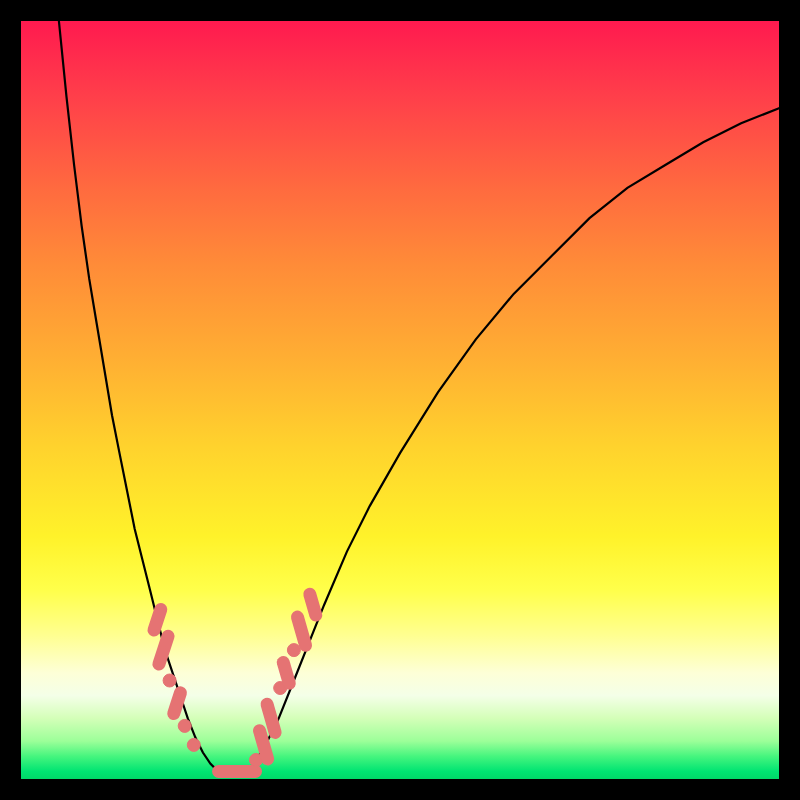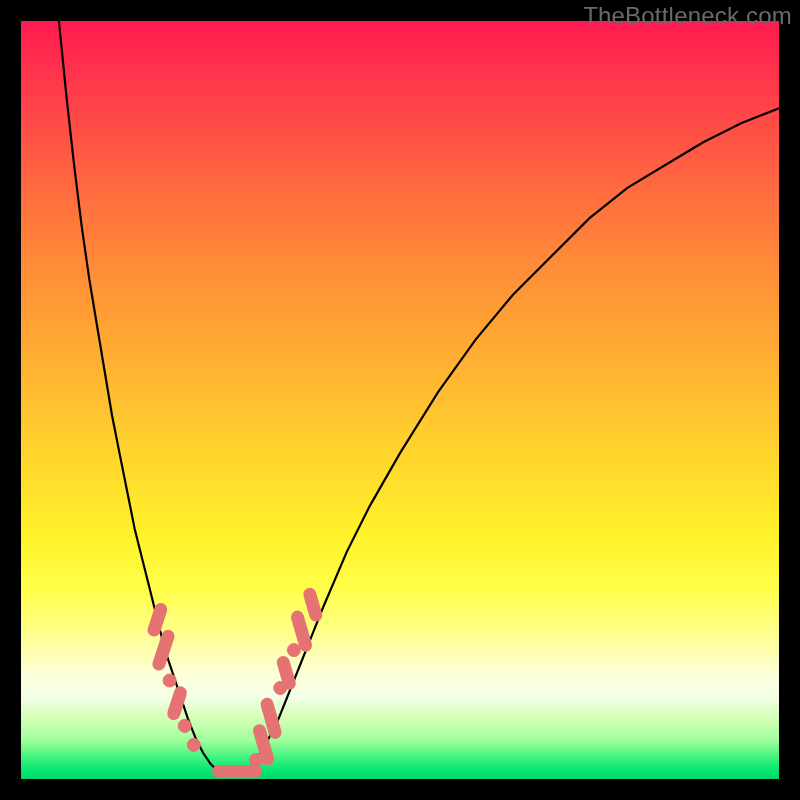--- a/index.html
+++ b/index.html
@@ -97,14 +97,13 @@
           <rect x="236.1" y="702.7" width="13" height="42.3" rx="6.5" class="marker-pill" transform="rotate(-16 242.6 723.9)"></rect>
           <rect x="243.6" y="676.2" width="13" height="42.3" rx="6.5" class="marker-pill" transform="rotate(-16 250.1 697.4)"></rect>
           <circle cx="259.2" cy="667.0" r="6.5" class="marker"></circle>
           <rect x="258.8" y="634.5" width="13" height="34.7" rx="6.5" class="marker-pill" transform="rotate(-16 265.3 651.9)"></rect>
           <circle cx="272.9" cy="629.1" r="6.5" class="marker"></circle>
           <rect x="274.0" y="589.0" width="13" height="42.3" rx="6.5" class="marker-pill" transform="rotate(-16 280.5 610.2)"></rect>
           <rect x="285.3" y="566.3" width="13" height="34.7" rx="6.5" class="marker-pill" transform="rotate(-16 291.8 583.7)"></rect>
         </g>
     </svg>
   </div>
-  <div class="watermark">TheBottleneck.com</div>
 </div>
 
 </body></html>

